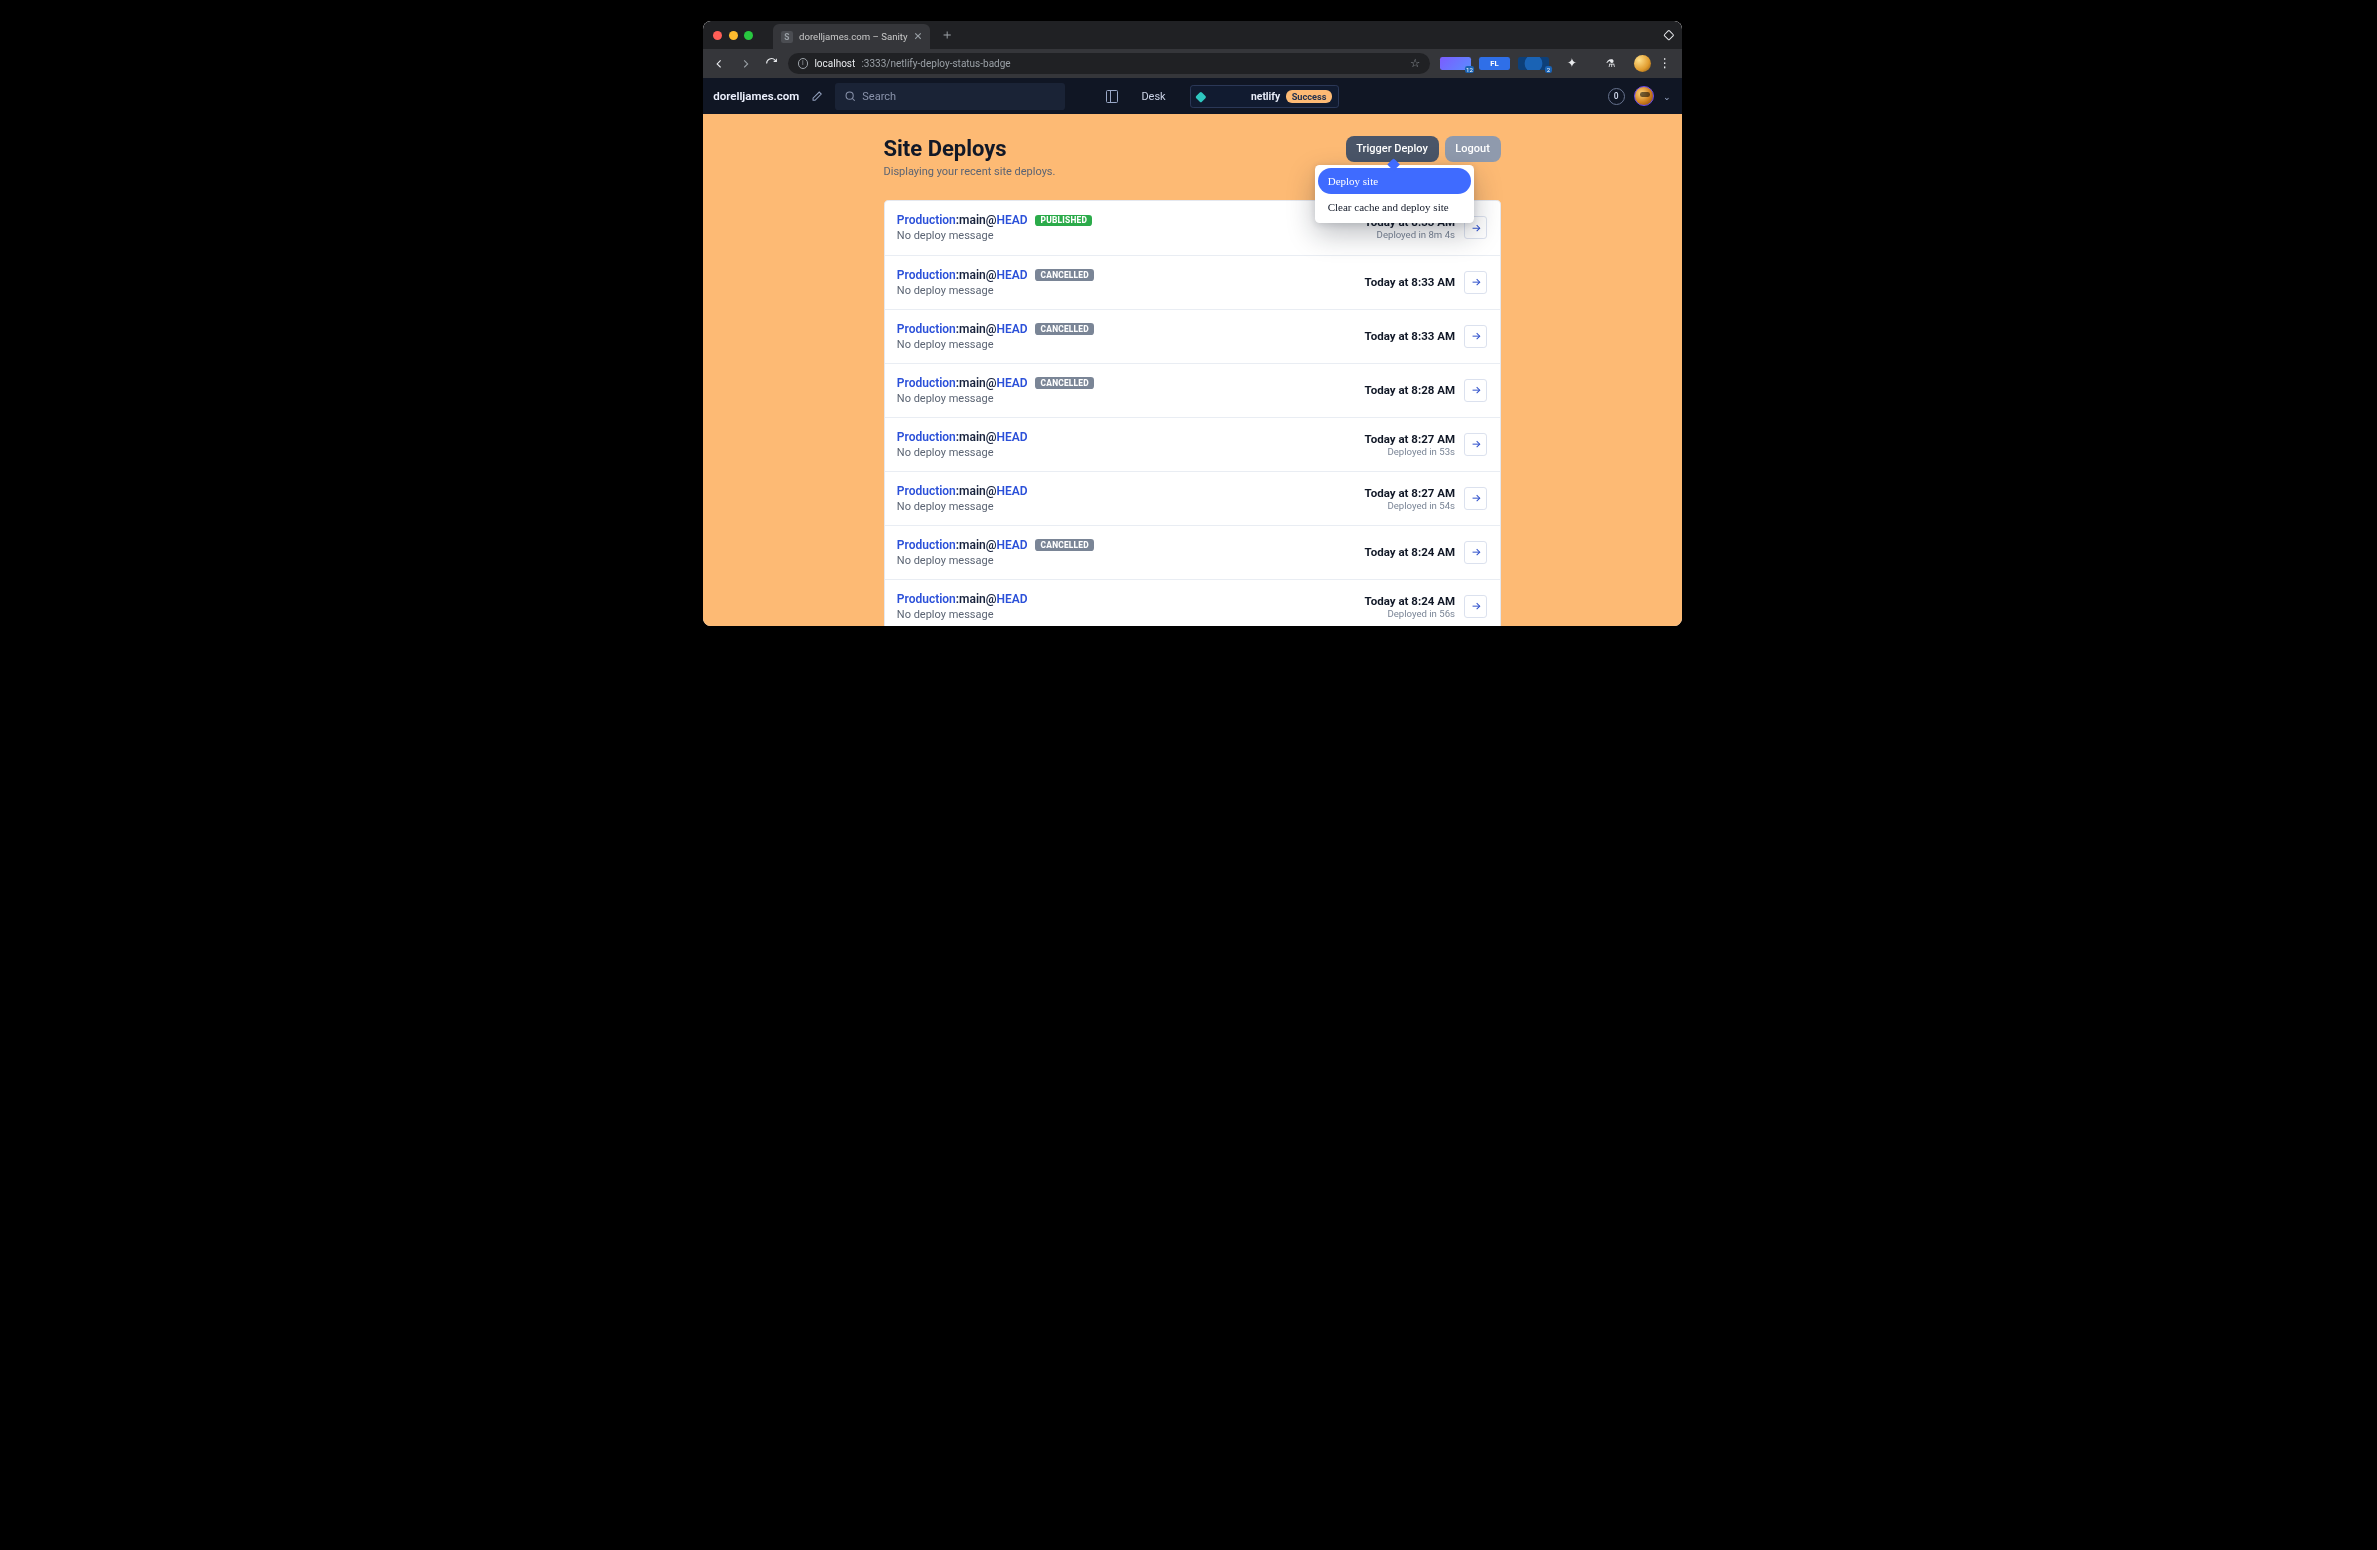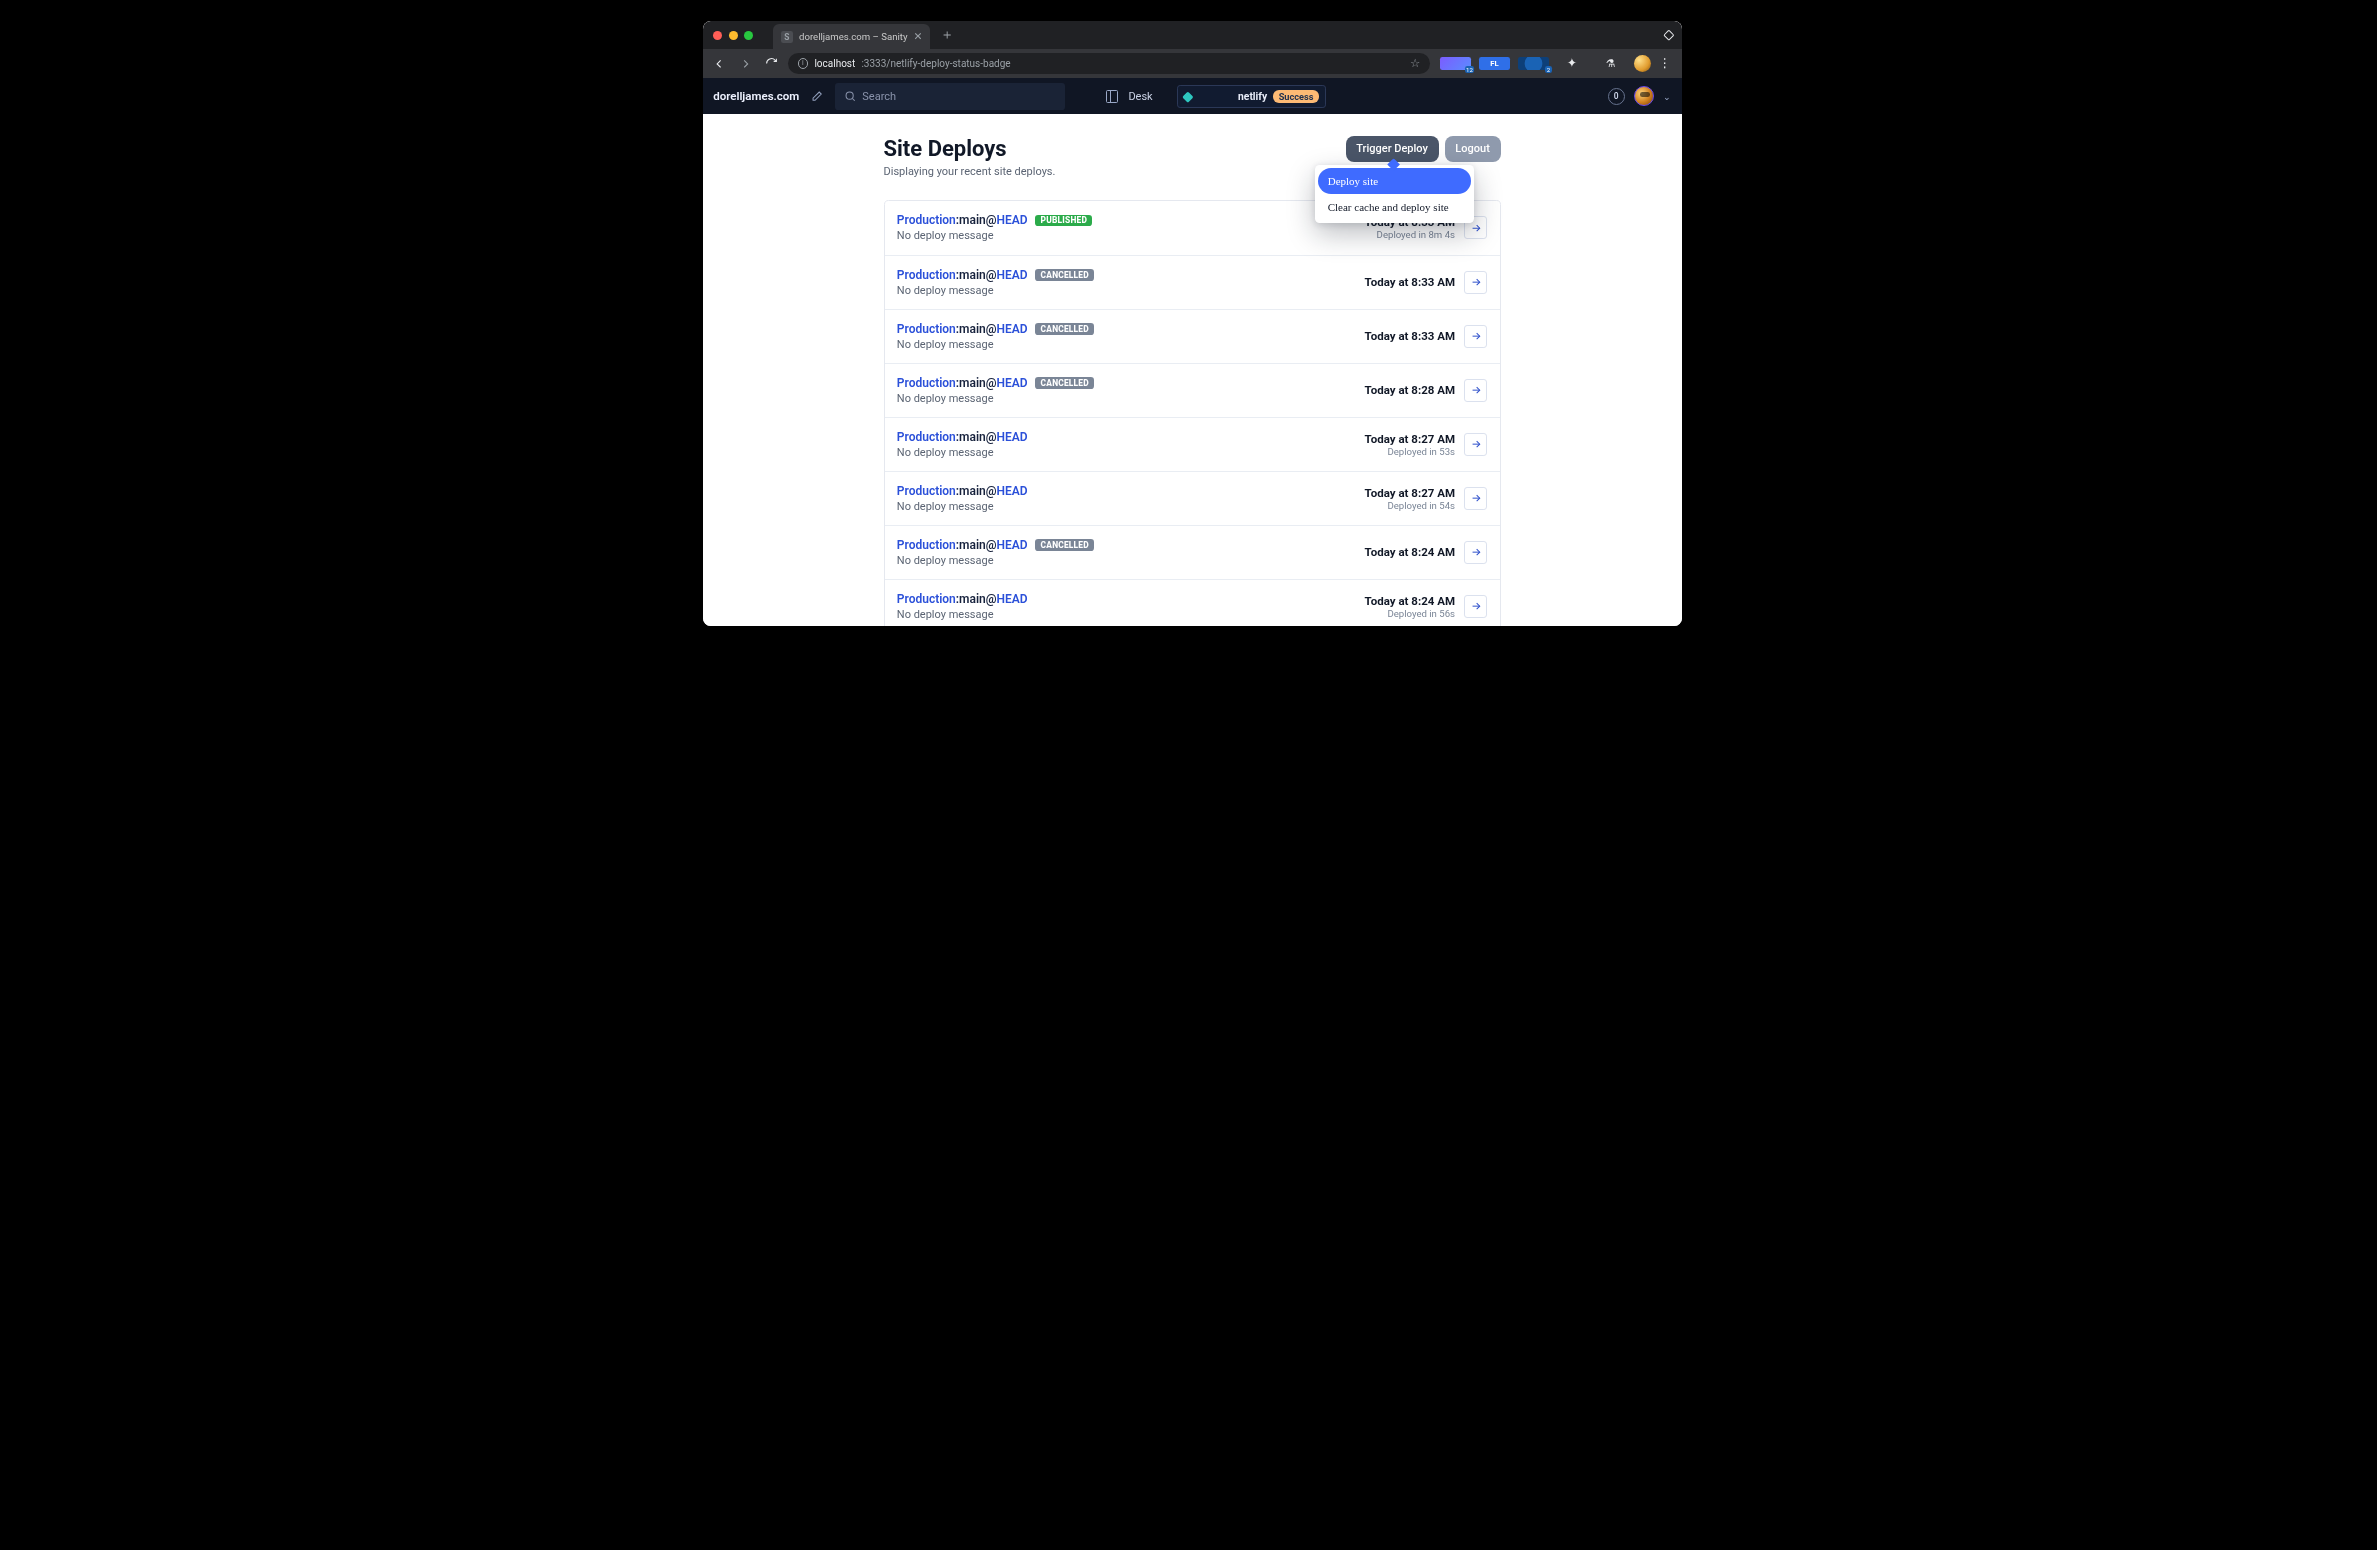--- a/index.html
+++ b/index.html
@@ -120,21 +120,21 @@
   display:flex;align-items:center;justify-content:center;color:#93a0bd;
 }
 .search-box {
   flex: 0 0 230px;
   height: 27px; background: #1a2336; border-radius: 3.1px;
   display: flex; align-items: center; padding: 0 9.2px; gap: 6.1px;
   color: #8a93ab; font-size: 11px;
 }
 .search-box .search-icon{color:#8a93ab;}
 .desk-pill {
-  display: flex; align-items: center; gap: 10px; font-size: 11px; color: #cbd3e6;
+  display: flex; align-items: center; gap: 23px; font-size: 11px; color: #cbd3e6;
 }
 .desk-pill .layout-icon { width:12.3px;height:12.3px;border:1.2px solid #9aa8c7;border-radius:1.5px;position:relative;}
 .desk-pill .layout-icon::before{content:"";position:absolute;left:3.1px;top:0;bottom:0;width:1.2px;background:#9aa8c7;}
 .netlify-badge {
   display: flex; align-items: center; gap: 6.1px; height: 23px;
   border: 0.8px solid #2b3857; border-radius: 3.1px; padding: 0 6.1px;
   background: #111b30;
 }
 .netlify-badge .diamond { width:7.7px;height:7.7px;transform:rotate(45deg);background:#2ec7c0;border-radius:1.5px;}
 .netlify-badge .label{font-weight:700;color:#e8edf9;font-size:10.3px;margin-left:40px;}
@@ -154,21 +154,21 @@
   content:""; position:absolute; left:4.6px; top:4.6px; width:10px; height:4.6px;
   border-radius:2.3px; background: rgba(0,0,0,.55);
 }
 .chevron-down{color:#9aa8c7;font-size:9.2px;}
 
 
 .content {
   position: absolute;
   top: 93px;
   left: 0; right: 0; bottom: 0;
-  background: #ffffff;
+  background: #fdba74;
   overflow: hidden;
 }
 .page {
   width: 617px;
   margin: 21.4px auto 0;
 }
 .page-head {
   display: flex; align-items: flex-start; justify-content: space-between;
 }
 .page-title { font-size: 22px; font-weight: 700; color: #111827; }

